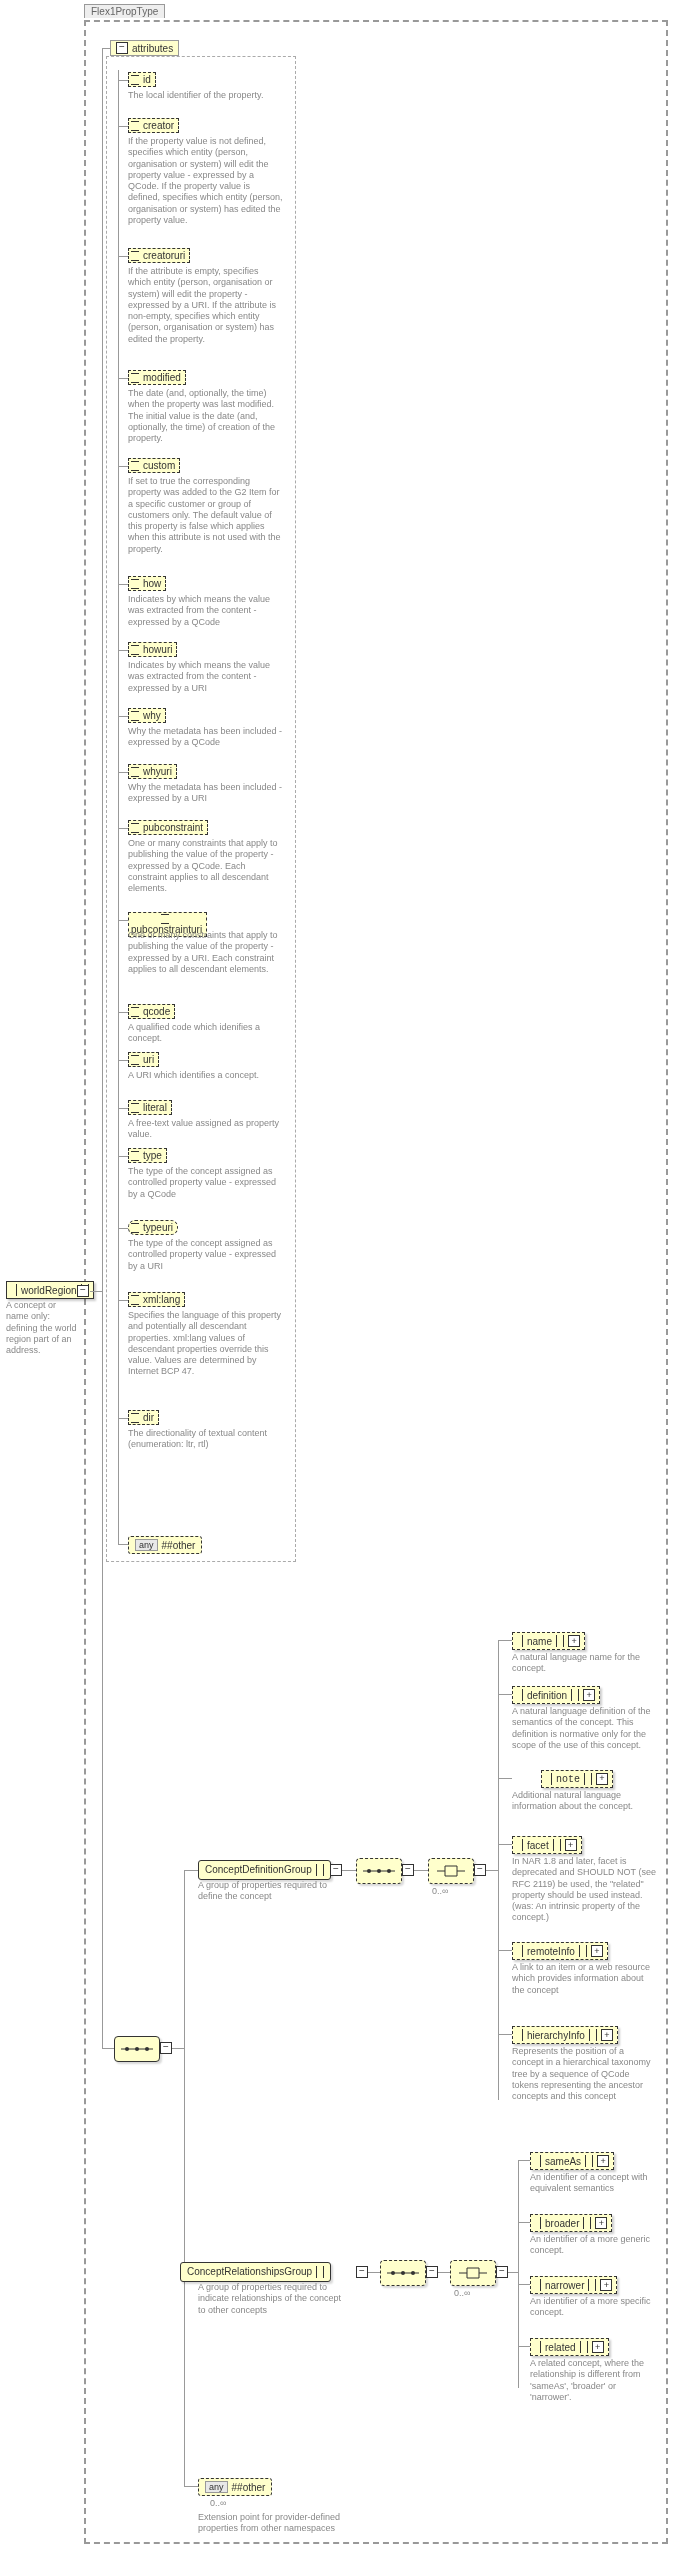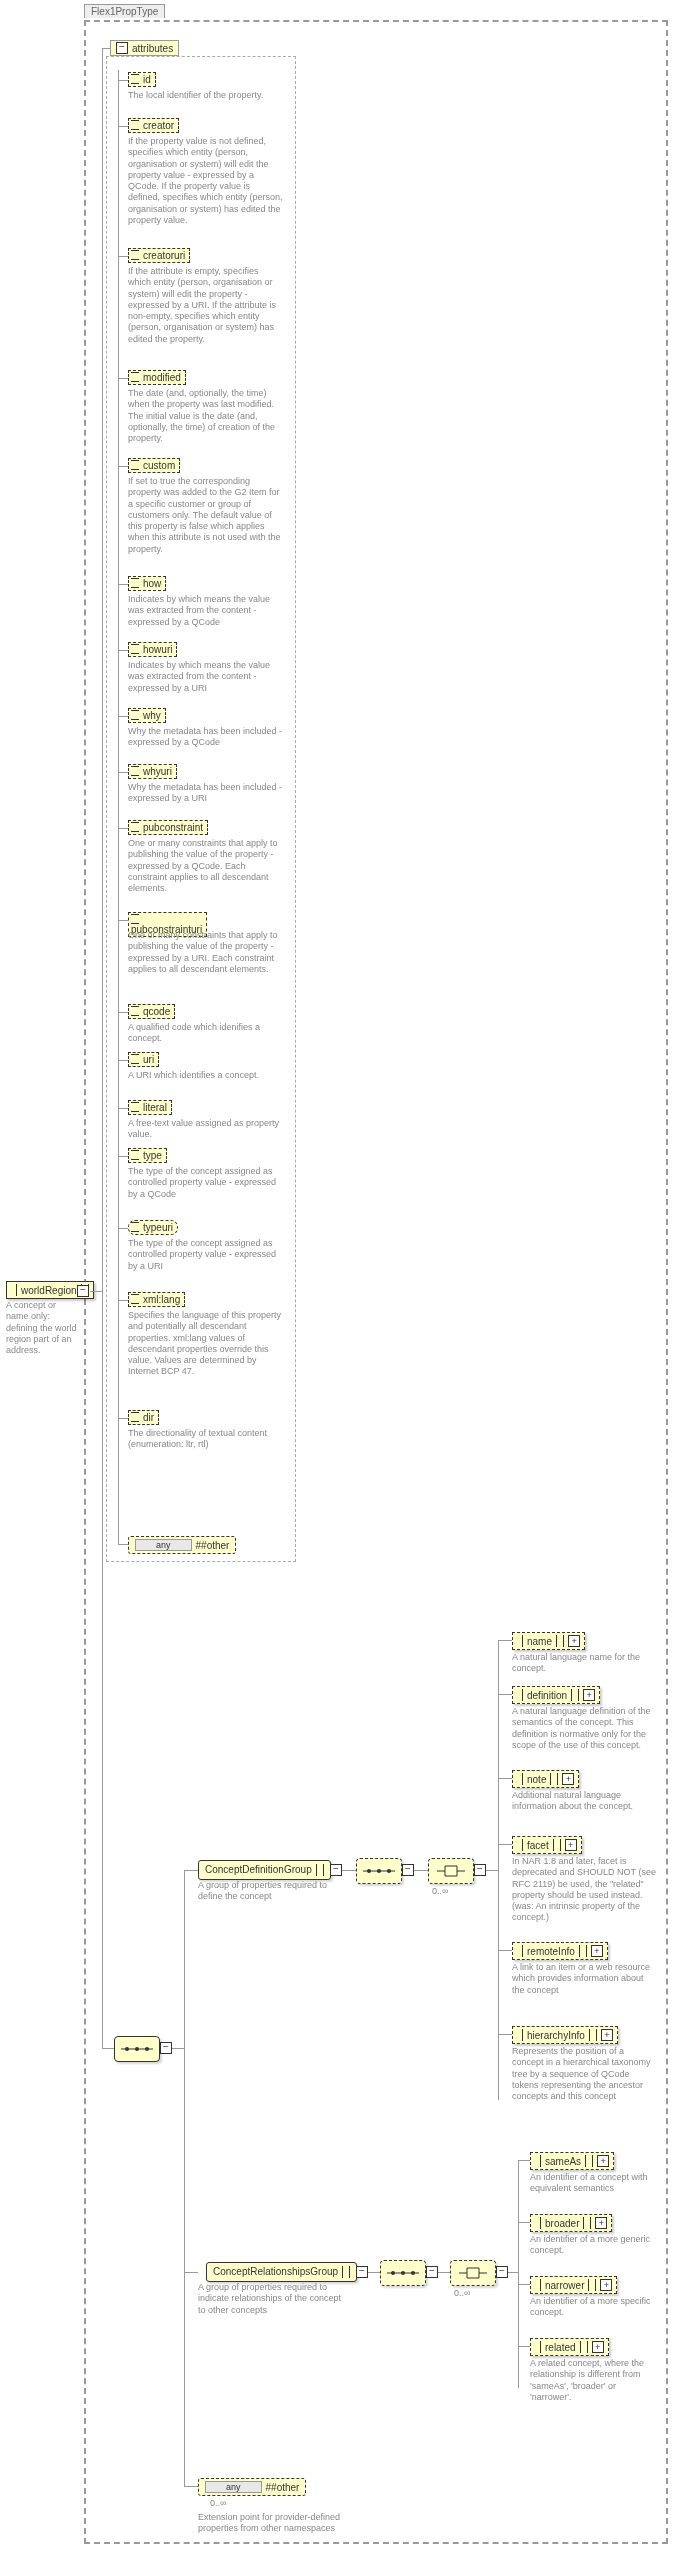--- a/index.html
+++ b/index.html
@@ -64,20 +64,21 @@
   .node .lead-bar{
     display:inline-block;
     width:5px;height:12px;
     border-right:1px solid #333;
     margin-right:4px;
   }
   
   .attr-node{
     position:absolute;
     display:flex;
+    align-items:center;
     border:1px dashed #333;
     background:#ffffcc;
     padding:1px 4px 1px 2px;
     font-size:10px;
   }
   .attr-node .eq{
     display:inline-block;
     width:8px;height:8px;
     border-top:1px solid #333;
     border-bottom:1px solid #333;
@@ -159,21 +160,21 @@
     background:#ffffcc;
     padding:2px 6px;
     font-size:10px;
     display:flex;
     align-items:center;
     white-space:nowrap;
   }
   .any-pill .tag{
     background:#e8e8e8;
     border:1px solid #999;
-    padding:0 20px;
+    padding:0 3px;
     margin-right:4px;
     font-size:9px;
   }
   
   .attrs-box{
     position:absolute;
     border:1px dashed #aaa;
   }
 </style>
 </head>
@@ -401,21 +402,21 @@
   <div class="hline" style="left:498px;top:1694px;width:14px;"></div>
   <div class="node dashed" style="left:512px;top:1686px;">
       <span class="lead-bar"></span>
       <span>definition</span>
       <span class="end-bars"></span>
       <span class="plus">+</span>
     </div>
   <div class="desc" style="left:512px;top:1706px;width:145px;">A natural language definition of the semantics of the concept. This definition is normative only for the scope of the use of this concept.</div>
 
   <div class="hline" style="left:498px;top:1778px;width:14px;"></div>
-  <div class="node dashed" style="left:512px;top:1770px;">
+  <div class="node dashed" style="left:541px;top:1770px;font-family:Liberation Mono, monospace;">
       <span class="lead-bar"></span>
       <span>note</span>
       <span class="end-bars"></span>
       <span class="plus">+</span>
     </div>
   <div class="desc" style="left:512px;top:1790px;width:145px;">Additional natural language information about the concept.</div>
 
   <div class="hline" style="left:498px;top:1844px;width:14px;"></div>
   <div class="node dashed" style="left:512px;top:1836px;">
       <span class="lead-bar"></span>
@@ -437,21 +438,21 @@
   <div class="hline" style="left:498px;top:2034px;width:14px;"></div>
   <div class="node dashed" style="left:512px;top:2026px;">
       <span class="lead-bar"></span>
       <span>hierarchyInfo</span>
       <span class="end-bars"></span>
       <span class="plus">+</span>
     </div>
   <div class="desc" style="left:512px;top:2046px;width:145px;">Represents the position of a concept in a hierarchical taxonomy tree by a sequence of QCode tokens representing the ancestor concepts and this concept</div>
 
   <div class="hline" style="left:184px;top:2272px;width:14px;"></div>
-  <div class="group-label" style="left:206px;top:2262px;">
+  <div class="group-label" style="left:180px;top:2262px;">
     <span>ConceptRelationshipsGroup</span>
     <span class="end-bars"></span>
   </div>
   <div class="collapse-btn" style="left:356px;top:2266px;">−</div>
   <div class="desc" style="left:198px;top:2282px;width:150px;">A group of properties required to indicate relationships of the concept to other concepts</div>
   <div class="hline" style="left:368px;top:2272px;width:12px;"></div>
   <div class="compositor dashed" style="left:380px;top:2260px;">
     <svg viewBox="0 0 36 16">
         <line x1="2" y1="8" x2="34" y2="8" stroke="#333" stroke-width="1"></line>
         <circle cx="8" cy="8" r="2" fill="#333"></circle>

